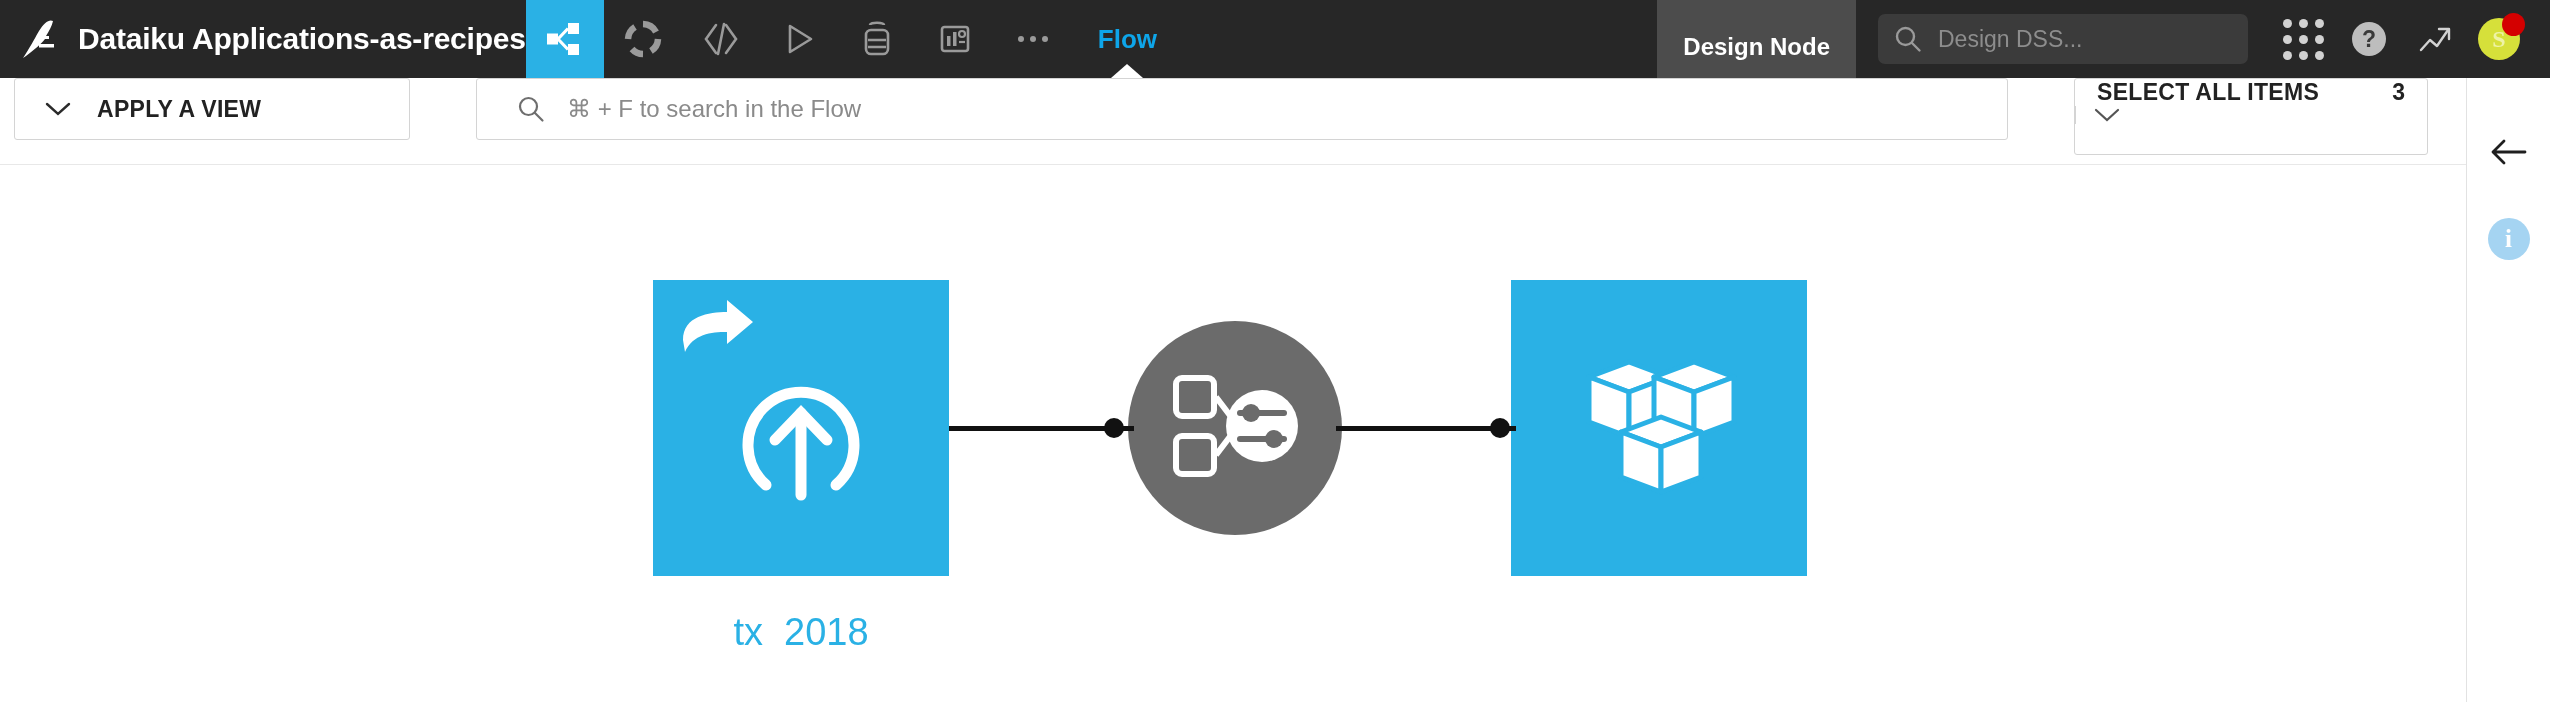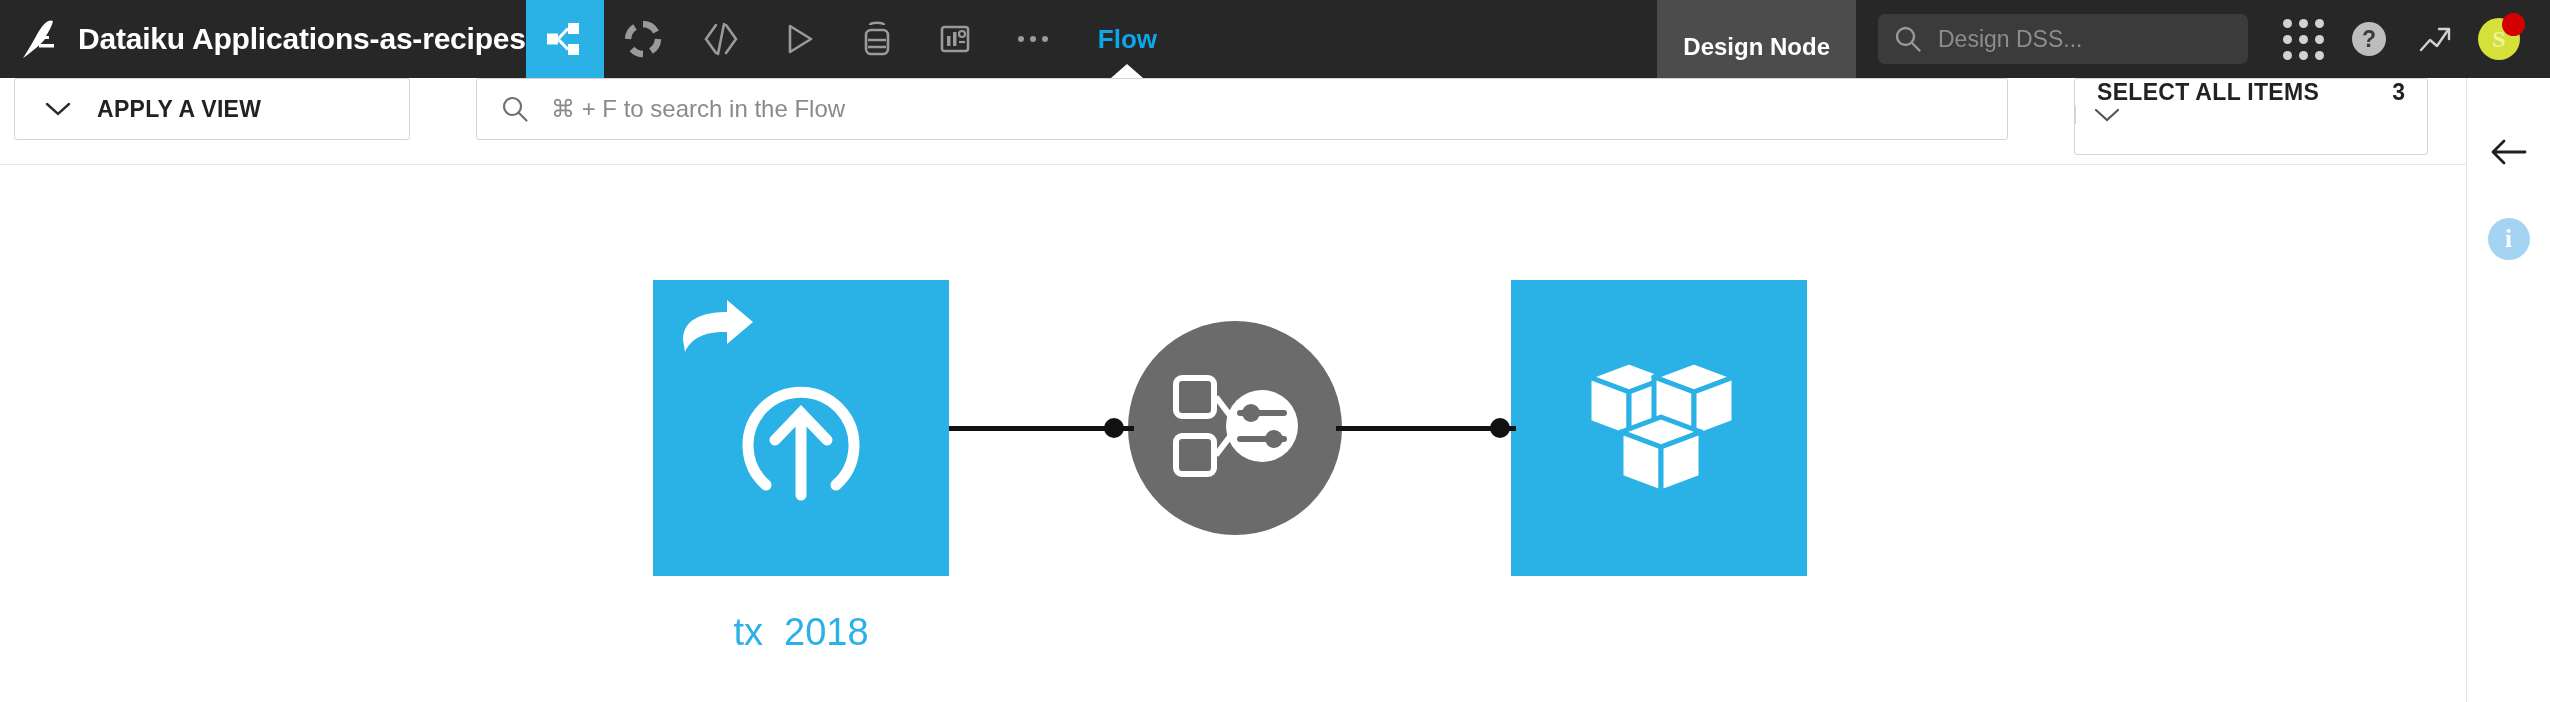--- a/index.html
+++ b/index.html
@@ -132,21 +132,21 @@
     margin-left: 24px;
     font-size: 23px; font-weight: bold;
     color: #222222; letter-spacing: 0.3px;
   }
   .flow-search {
     margin-left: 18px;
     width: 1532px; height: 62px;
     border: 1px solid #d4d4d4; border-radius: 3px;
     background: #ffffff;
     display: flex; align-items: center;
-    padding-left: 24px;
+    padding-left: 40px;
     cursor: text;
   }
   .flow-search-text {
     margin-left: 22px;
     font-size: 24px; color: #8a8a8a;
   }
   .select-all {
     margin-left: 18px;
     height: 77px;
     border: 1px solid #d4d4d4; border-radius: 3px;

